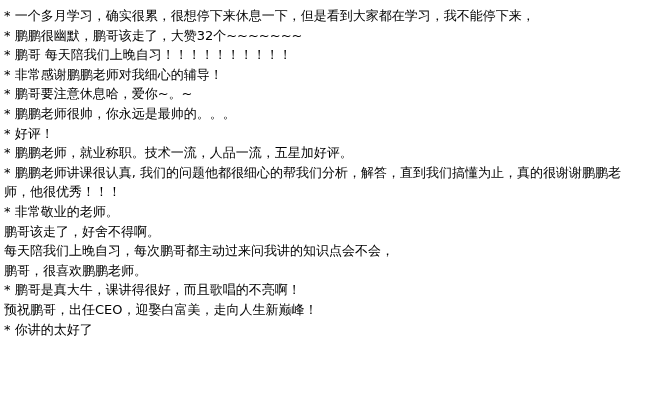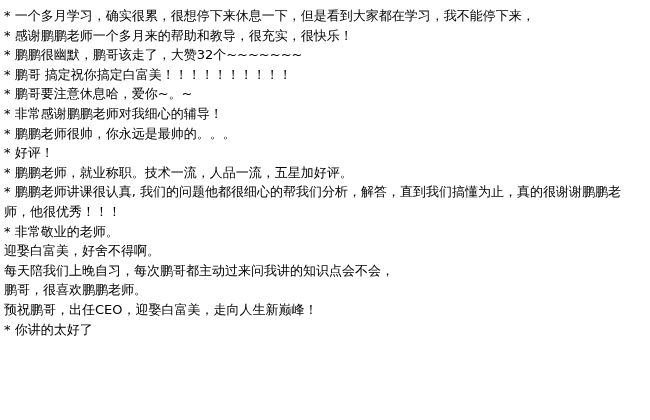--- a/index.html
+++ b/index.html
@@ -24,28 +24,28 @@
     white-space: pre-wrap;
     word-break: break-all;
     letter-spacing: 0px;
   }
 </style>
 </head>
 <body>
 
 <div id="doc">
     <div class="line">* 一个多月学习，确实很累，很想停下来休息一下，但是看到大家都在学习，我不能停下来，</div>
-    <div class="line">* 感谢鹏鹏老师一个多月来的帮助和教导，很充实，很快乐！</div>
     <div class="line">* 鹏鹏很幽默，鹏哥该走了，大赞32个~~~~~~~</div>
-    <div class="line">* 鹏哥 搞定祝你搞定白富美！！！！！！！！！！</div>
+    <div class="line">* 鹏哥 每天陪我们上晚自习！！！！！！！！！！</div>
+    <div class="line">* 非常感谢鹏鹏老师对我细心的辅导！</div>
     <div class="line">* 鹏哥要注意休息哈，爱你~。~</div>
-    <div class="line">* 非常感谢鹏鹏老师对我细心的辅导！</div>
     <div class="line">* 鹏鹏老师很帅，你永远是最帅的。。。</div>
     <div class="line">* 好评！</div>
     <div class="line">* 鹏鹏老师，就业称职。技术一流，人品一流，五星加好评。</div>
     <div class="line">* 鹏鹏老师讲课很认真, 我们的问题他都很细心的帮我们分析，解答，直到我们搞懂为止，真的很谢谢鹏鹏老师，他很优秀！！！</div>
     <div class="line">* 非常敬业的老师。</div>
-    <div class="line">迎娶白富美，好舍不得啊。</div>
+    <div class="line">鹏哥该走了，好舍不得啊。</div>
     <div class="line">每天陪我们上晚自习，每次鹏哥都主动过来问我讲的知识点会不会，</div>
     <div class="line">鹏哥，很喜欢鹏鹏老师。</div>
+    <div class="line">* 鹏哥是真大牛，课讲得很好，而且歌唱的不亮啊！</div>
     <div class="line">预祝鹏哥，出任CEO，迎娶白富美，走向人生新巅峰！</div>
     <div class="line">* 你讲的太好了</div>
   </div>
 
 </body></html>

